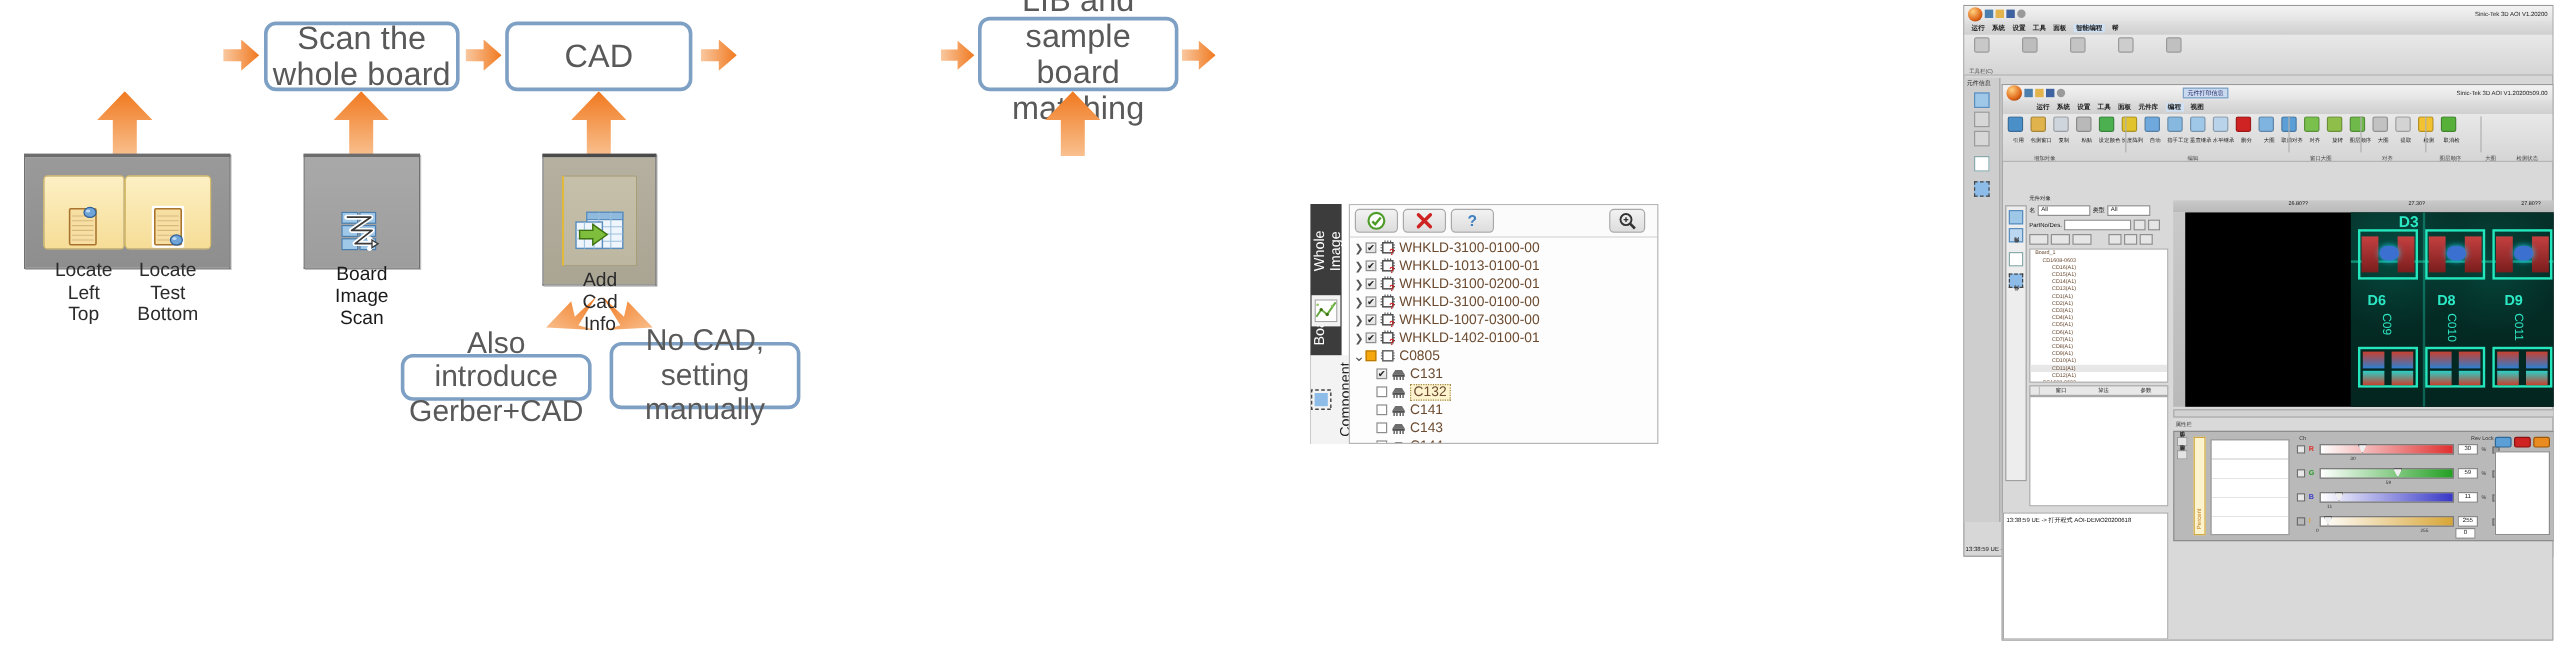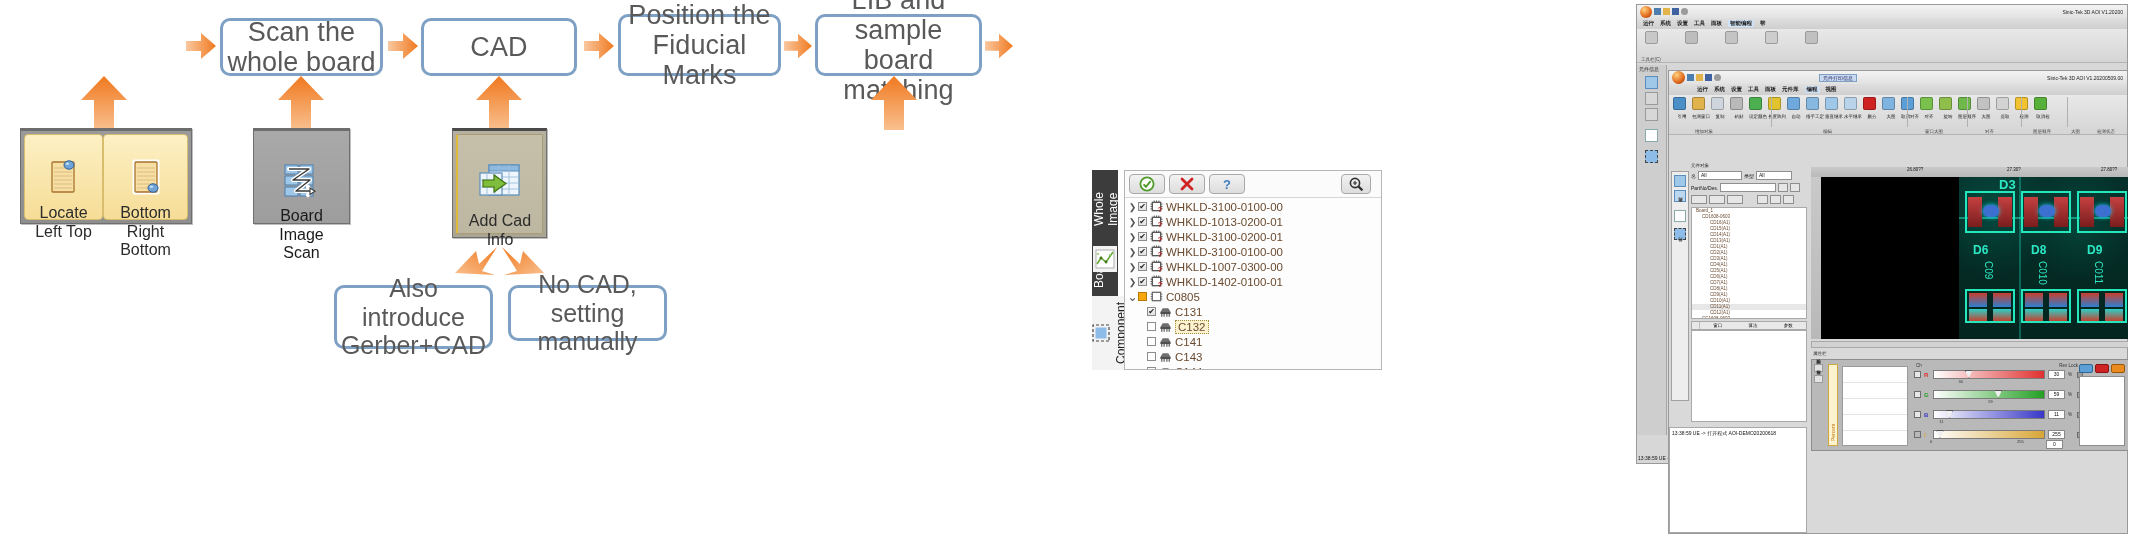--- a/index.html
+++ b/index.html
@@ -46,21 +46,21 @@
 
   
   .uparrow { position: absolute; }
 
   
   .ribbonpanel {
     position: absolute;
     background: linear-gradient(#9a9a9a, #8e8e8e);
     border: 1px solid #6f6f6f;
     border-top: 3px solid #6d6d6d;
-    padding: 3px;
+    padding: 15px;
     display: flex;
     box-shadow: 1px 1px 0 rgba(0,0,0,.25);
   }
   .ribbonbtn {
     background: linear-gradient(#fdf0c4, #f6dd97);
     border: 1px solid #d8bd6c;
     border-radius: 4px;
     display: flex; flex-direction: column;
     align-items: center; justify-content: flex-start;
     padding: 6px 6px 3px 6px;
@@ -191,22 +191,20 @@
 <body>
 
 <div id="stage">
 
 
   <div class="flowbox" style="left:220px; top:18px; width:163px; height:58px;">Scan the
 whole board</div>
 
   <div class="flowbox" style="left:421px; top:18px; width:156px; height:58px;">CAD</div>
 
-  <div class="flowbox" style="left:618px; top:14px; width:163px; height:62px;">Position the
-Fiducial Marks</div>
 
   <div class="flowbox" style="left:815px; top:14px; width:167px; height:62px;">LIB and sample
 board matching</div>
 
 
   <svg class="rarrow" style="left:186px; top:33px;" width="30" height="26" viewBox="0 0 30 26">
     <defs>
         <linearGradient id="og1" x1="0" y1="0" x2="1" y2="0">
       <stop offset="0" stop-color="#F9C8A0"></stop>
           <stop offset="1" stop-color="#F0791F"></stop>
@@ -261,21 +259,21 @@
   <svg style="position:absolute; left:502px; top:247px;" width="42" height="42" viewBox="0 0 42 42">
     <defs>
         <linearGradient id="ogd2" x1="0" y1="0" x2="1" y2="1">
       <stop offset="0" stop-color="#F0791F"></stop>
           <stop offset="1" stop-color="#F9C08F"></stop>
         </linearGradient>
       </defs>
     <path d="M42 26 L21 4 L18 17 L0 0 L15 24 L2 28 Z" fill="url(#ogd2)"></path>
   </svg>
 
-  <div class="calloutbox" style="left:334px; top:285px; width:159px; height:64px;">Also introduce
+  <div class="calloutbox" style="left:334px; top:295px; width:159px; height:39px;">Also introduce
 Gerber+CAD</div>
   <div class="calloutbox" style="left:508px; top:285px; width:159px; height:56px;">No CAD,
 setting manually</div>
 
   <div class="ribbonpanel" style="left:20px; top:128px; width:172px; height:96px;">
     <div class="ribbonbtn" style="width:80px;">
       <span class="btnicon">
         <svg width="30" height="36" viewBox="0 0 30 36">
           <rect x="3" y="3" width="22" height="30" rx="1" fill="#f7dfa3" stroke="#a8732c" stroke-width="1.3"></rect>
           <g stroke="#d9b97c" stroke-width=".9">
@@ -303,21 +301,21 @@
               <line x1="6" y1="13" x2="24" y2="13"></line>
             <line x1="6" y1="17" x2="24" y2="17"></line>
               <line x1="6" y1="21" x2="24" y2="21"></line>
             <line x1="6" y1="25" x2="24" y2="25"></line>
               <line x1="6" y1="29" x2="24" y2="29"></line>
           </g>
           <ellipse cx="22" cy="29" rx="5" ry="4.2" fill="#6fa4d8" stroke="#2e5f96" stroke-width="1"></ellipse>
           <ellipse cx="20.4" cy="27.8" rx="1.8" ry="1.3" fill="#cfe4f7" opacity=".85"></ellipse>
         </svg>
       </span>
-      <span class="btnlabel">Bottom Right
+      <span class="btnlabel">Locate Test
 Bottom</span>
     </div>
   </div>
 
   <div class="ribbonpanel" style="left:253px; top:128px; width:97px; height:96px; background:linear-gradient(#a9a9a9,#9d9d9d); border-top:3px solid #6d6d6d;">
     <div class="ribbonbtn plain" style="width:100%; background:none; border:none;">
       <span class="btnicon" style="margin-top:6px;">
         <svg width="36" height="34" viewBox="0 0 36 34">
           <g fill="#9fc7e8" stroke="#4c7fad" stroke-width="1">
             <rect x="1" y="1" width="13" height="9"></rect>
@@ -461,21 +459,21 @@
     <line x1="11.5" y1="4.5" x2="13.5" y2="4.5"></line>
                   <line x1="11.5" y1="7" x2="13.5" y2="7"></line>
                   <line x1="11.5" y1="9.5" x2="13.5" y2="9.5"></line>
     <line x1="4.5" y1="0.5" x2="4.5" y2="2.5"></line>
                   <line x1="7" y1="0.5" x2="7" y2="2.5"></line>
                   <line x1="9.5" y1="0.5" x2="9.5" y2="2.5"></line>
   </g>
   <text x="8.4" y="13.2" font-size="8" font-weight="bold" fill="#d01b1b" font-family="'Liberation Sans',sans-serif">?</text>
 </svg>
             </span>
-            <span class="tlabel">WHKLD-1013-0200-01</span>
+            <span class="tlabel">WHKLD-1013-0100-01</span>
           </div>
           <div class="trow">
             <span class="chev">❯</span>
             <span class="cbox checked">✔</span>
             <span class="ticon">
               <svg width="13" height="13" viewBox="0 0 14 14">
   <rect x="2.5" y="2.5" width="9" height="9" fill="none" stroke="#555" stroke-width="1.4"></rect>
   <g stroke="#555" stroke-width="1">
     <line x1="0.5" y1="4.5" x2="2.5" y2="4.5"></line>
                   <line x1="0.5" y1="7" x2="2.5" y2="7"></line>

